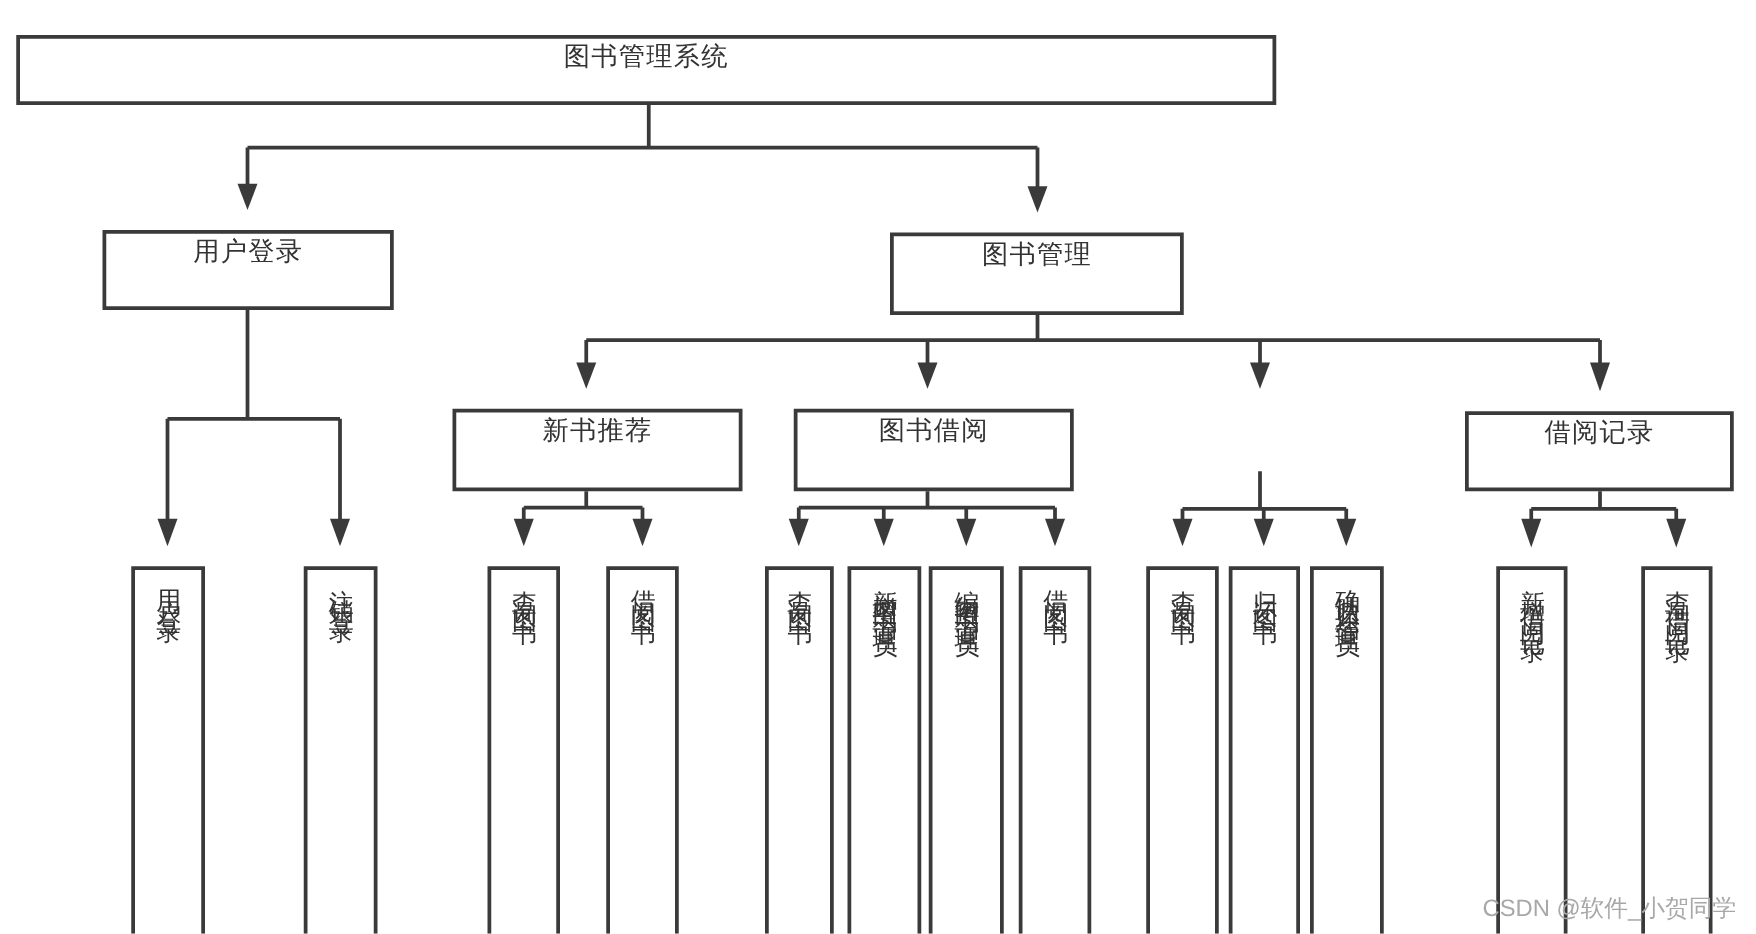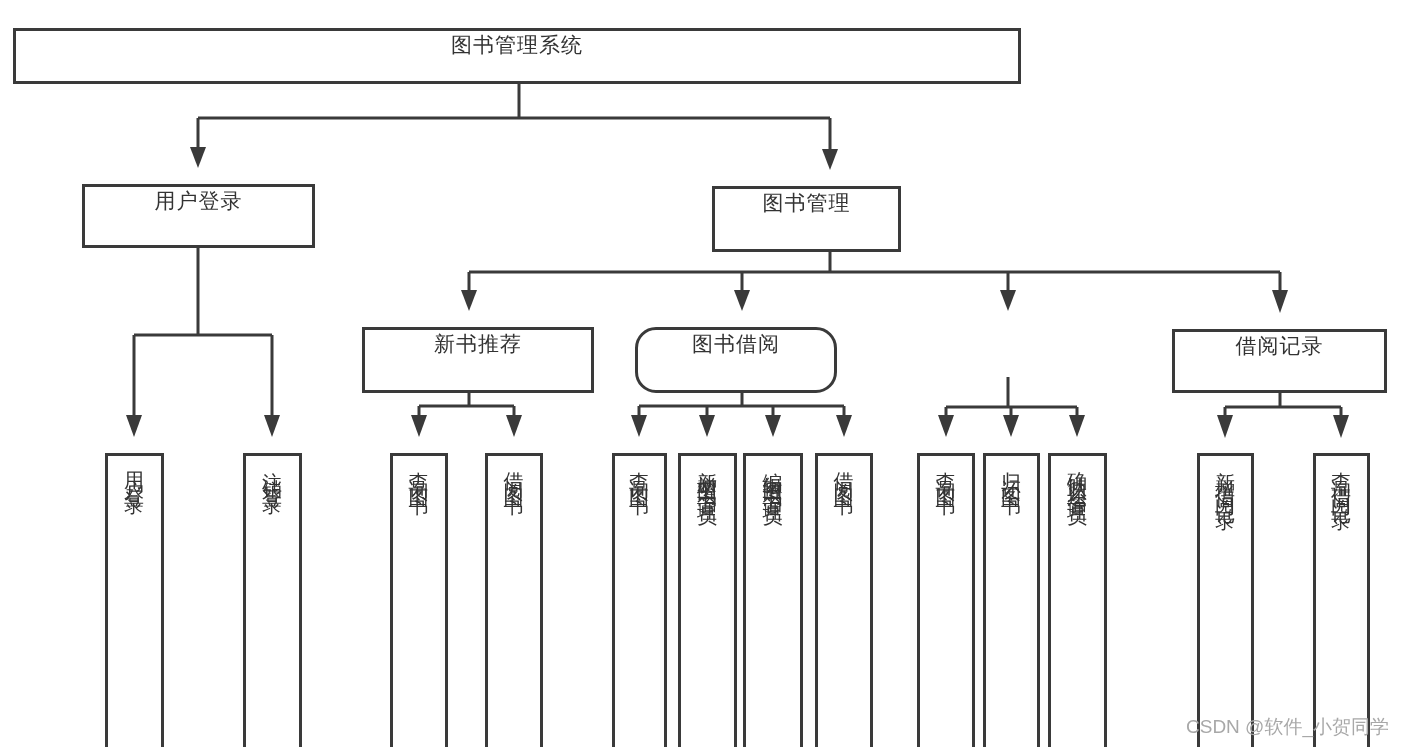--- a/index.html
+++ b/index.html
@@ -117,28 +117,28 @@
     </g>
   </svg>
 
   <div class="node" style="left:13px; top:12px; width:1008px; height:56px;">
     <span class="h-label">图书管理系统</span>
   </div>
 
   <div class="node" style="left:82px; top:168px; width:233px; height:64px;">
     <span class="h-label">用户登录</span>
   </div>
-  <div class="node" style="left:712px; top:170px; width:189px; height:66px;">
+  <div class="node" style="left:712px; top:170px; width:235px; height:66px;">
     <span class="h-label">图书管理</span>
   </div>
 
   <div class="node" style="left:362px; top:311px; width:232px; height:66px;">
     <span class="h-label">新书推荐</span>
   </div>
-  <div class="node" style="left:635px; top:311px; width:202px; height:66px;border-radius:21px;">
+  <div class="node" style="left:635px; top:311px; width:224px; height:66px;">
     <span class="h-label">图书借阅</span>
   </div>
   <div class="node" style="left:1172px; top:313px; width:215px; height:64px;">
     <span class="h-label">借阅记录</span>
   </div>
 
   <div class="node leaf" style="left:105px; width:59px;">
     <span class="v-label">用户登录</span>
   </div>
   <div class="node leaf" style="left:243px; width:59px;">

